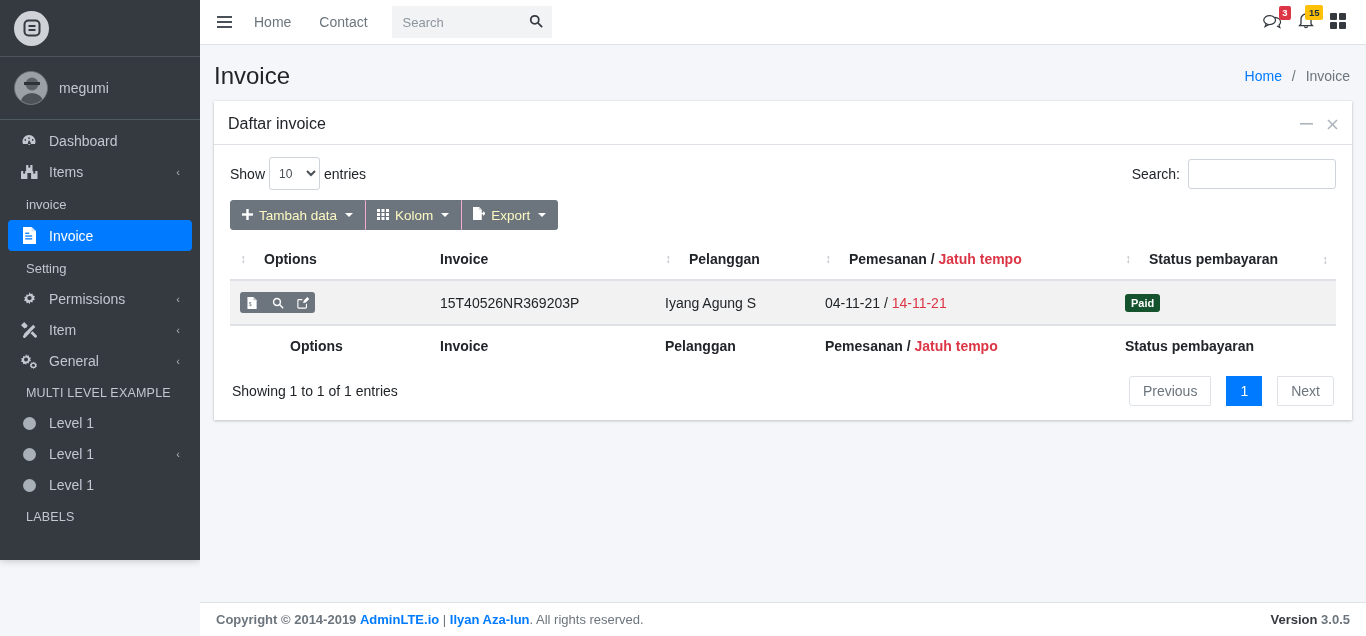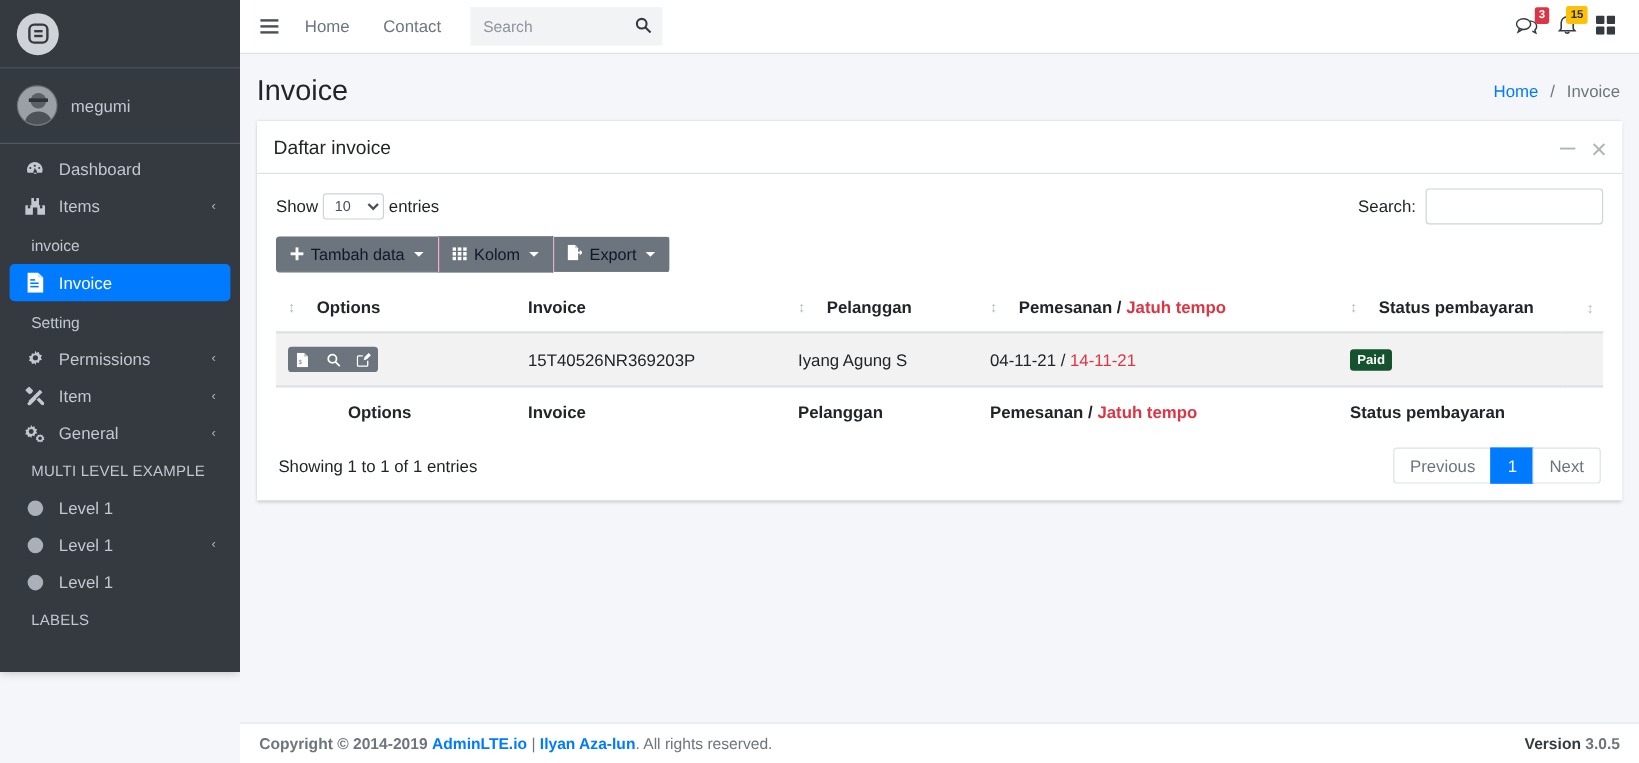--- a/index.html
+++ b/index.html
@@ -117,34 +117,34 @@
   }
   .card-title { font-size: 16px; color: #212529; }
   .card-tools { margin-left: auto; display: flex; align-items: center; gap: 14px; color: #adb5bd; }
   .tool-btn { cursor: pointer; font-size: 14px; line-height: 1; display:flex; align-items:center; }
 
   .card-body { padding: 12px 16px 10px 16px; }
 
   .dt-top { display: flex; align-items: center; margin-bottom: 10px; }
   .dt-length { font-size: 14px; color: #212529; display: flex; align-items: center; gap: 4px; }
   .dt-length select {
-    height: 22px; border: 1px solid #ced4da; border-radius: 3px;
+    height: 33px; border: 1px solid #ced4da; border-radius: 3px;
     font-size: 12px; padding: 1px 3px 1px 5px; color: #495057;
     background: #fff; font-family: "Liberation Sans", sans-serif;
   }
   .dt-filter { margin-left: auto; display: flex; align-items: center; gap: 8px; font-size: 14px; }
   .dt-filter input {
     width: 148px; height: 30px; border: 1px solid #ced4da; border-radius: 3px;
     padding: 0 7px; outline: none; font-size: 13px;
     font-family: "Liberation Sans", sans-serif;
   }
 
   .btn-group { display: inline-flex; margin-bottom: 8px; }
   .btn {
-    background: #6c757d; color: #0f172a; border: 1px solid #6c757d;
+    background: #6c757d; color: #fef9c3; border: 1px solid #6c757d;
     font-size: 13.5px; padding: 6px 11px; cursor: pointer;
     display: inline-flex; align-items: center; gap: 6px;
     font-family: "Liberation Sans", sans-serif;
   }
   .btn + .btn { border-left: 1px solid #f9a8d4; }
   .btn:first-child { border-radius: 3px 0 0 3px; }
   .btn:last-child { border-radius: 0 3px 3px 0; }
   .caret { width:0;height:0;border-left:4px solid transparent;border-right:4px solid transparent;
            border-top:4px solid #fff; margin-left: 2px; display:inline-block; }
 
@@ -172,21 +172,21 @@
     font-size: 11px; font-weight: bold; padding: 3px 6px; border-radius: 3px;
   }
   .actions { display: inline-flex; background: #6c757d; border-radius: 3px; overflow: hidden; }
   .act-btn {
     width: 25px; height: 21px; display: flex; align-items: center; justify-content: center;
     cursor: pointer; color: #fff;
   }
 
   .dt-bottom { display: flex; align-items: center; padding: 10px 2px 4px 2px; }
   .dt-info { font-size: 14px; color: #212529; }
-  .pagination { margin-left: auto; display: flex; }
+  .pagination { margin-left: auto; display: flex; gap: 16px; }
   .page-link {
     border: 1px solid #dee2e6; padding: 6px 13px; font-size: 14px;
     color: #6c757d; background: #fff; cursor: pointer; margin-left: -1px;
   }
   .page-link:first-child { border-radius: 3px 0 0 3px; }
   .page-link:last-child { border-radius: 0 3px 3px 0; }
   .page-link.active { background: #007bff; border-color: #007bff; color: #fff; }
 
   
   .footer {

